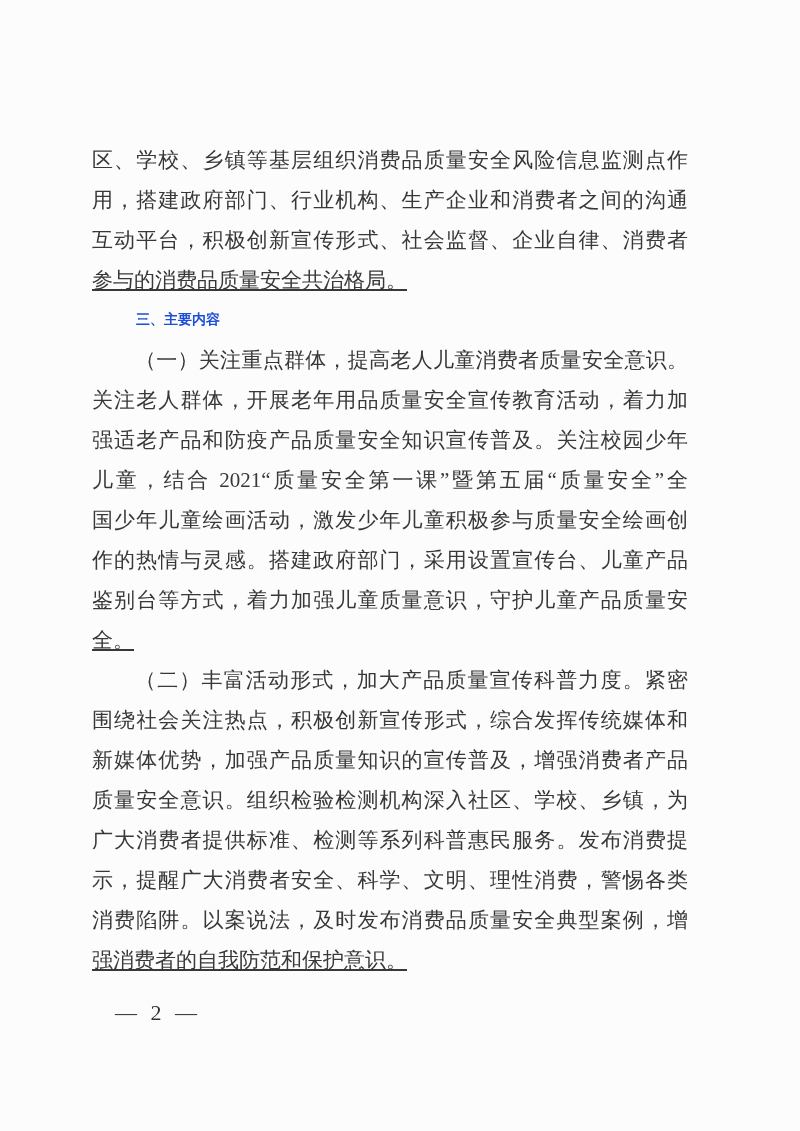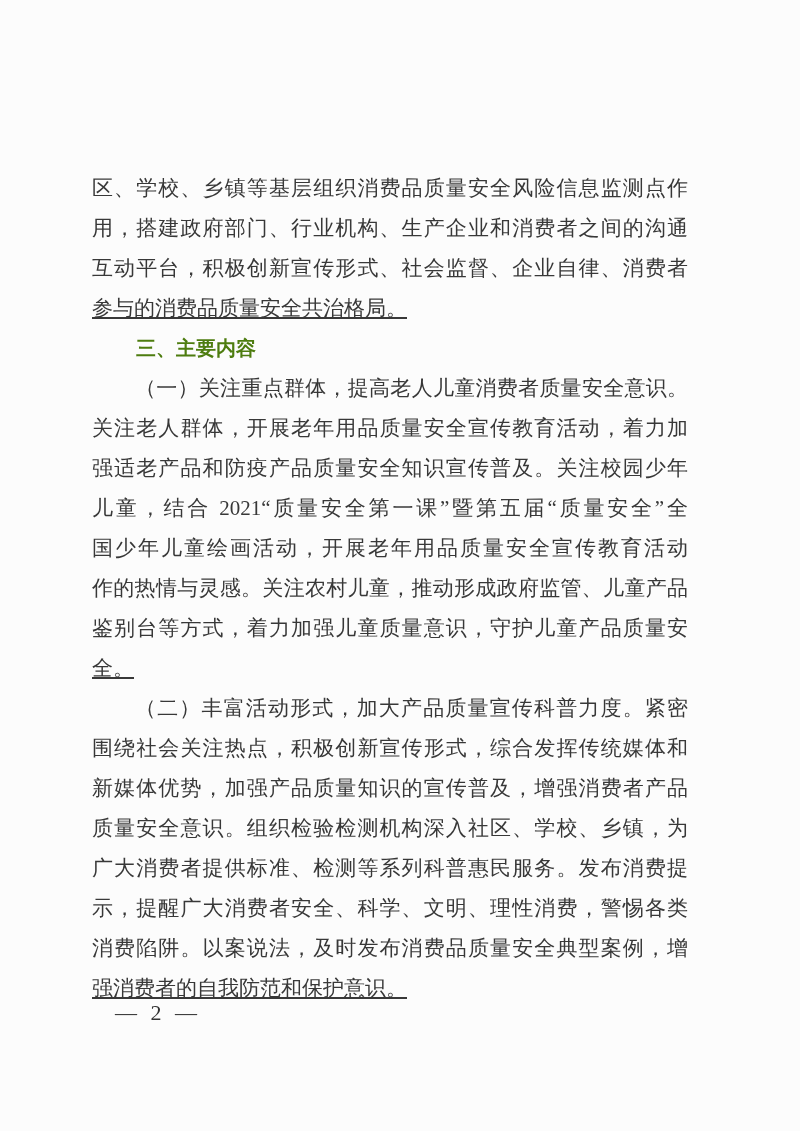--- a/index.html
+++ b/index.html
@@ -18,44 +18,43 @@
     inset: 0;
     background: #fcfcfc;
     color: #383838;
     font-family: "Liberation Serif", "DejaVu Serif", serif;
   }
   .doc {
     position: absolute;
     left: 92px;
     top: 140px;
     width: 596px;
-    margin-top: 28px;
   }
   .line {
     height: 40px;
     line-height: 40px;
     font-size: 21px;
     text-align: justify;
     text-align-last: justify;
     text-justify: inter-character;
   }
   .line.left {
     text-align-last: left;
     text-decoration: underline;
   }
   .line.ind {
     text-indent: 43px;
   }
   .line.head {
-    font-family: Liberation Sans, sans-serif;
+    font-family: Liberation Serif, serif;
     font-weight: 700;
-    font-size: 20px;
+    font-size: 14px;
     text-align-last: left;
     text-indent: 44px;
-    color: #4d7c0f;
+    color: #1d4ed8;
   }
   .em {
     font-weight: 400;
   }
   .pageno {
     position: absolute;
     left: 115px;
     top: 993px;
     height: 40px;
     line-height: 40px;
@@ -72,22 +71,22 @@
   <div class="doc">
     <div class="line">区、学校、乡镇等基层组织消费品质量安全风险信息监测点作</div>
     <div class="line">用，搭建政府部门、行业机构、生产企业和消费者之间的沟通</div>
     <div class="line">互动平台，积极创新宣传形式、社会监督、企业自律、消费者</div>
     <div class="line left">参与的消费品质量安全共治格局。</div>
     <div class="line head">三、主要内容</div>
     <div class="line ind"><span class="em">（一）关注重点群体，提高老人儿童消费者质量安全意识。</span></div>
     <div class="line">关注老人群体，开展老年用品质量安全宣传教育活动，着力加</div>
     <div class="line">强适老产品和防疫产品质量安全知识宣传普及。关注校园少年</div>
     <div class="line">儿童，结合 2021“质量安全第一课”暨第五届“质量安全”全</div>
-    <div class="line">国少年儿童绘画活动，开展老年用品质量安全宣传教育活动</div>
-    <div class="line">作的热情与灵感。关注农村儿童，推动形成政府监管、儿童产品</div>
+    <div class="line">国少年儿童绘画活动，激发少年儿童积极参与质量安全绘画创</div>
+    <div class="line">作的热情与灵感。搭建政府部门，采用设置宣传台、儿童产品</div>
     <div class="line">鉴别台等方式，着力加强儿童质量意识，守护儿童产品质量安</div>
     <div class="line left">全。</div>
     <div class="line ind"><span class="em">（二）丰富活动形式，加大产品质量宣传科普力度。</span><span>紧密</span></div>
     <div class="line">围绕社会关注热点，积极创新宣传形式，综合发挥传统媒体和</div>
     <div class="line">新媒体优势，加强产品质量知识的宣传普及，增强消费者产品</div>
     <div class="line">质量安全意识。组织检验检测机构深入社区、学校、乡镇，为</div>
     <div class="line">广大消费者提供标准、检测等系列科普惠民服务。发布消费提</div>
     <div class="line">示，提醒广大消费者安全、科学、文明、理性消费，警惕各类</div>
     <div class="line">消费陷阱。以案说法，及时发布消费品质量安全典型案例，增</div>
     <div class="line left">强消费者的自我防范和保护意识。</div>

